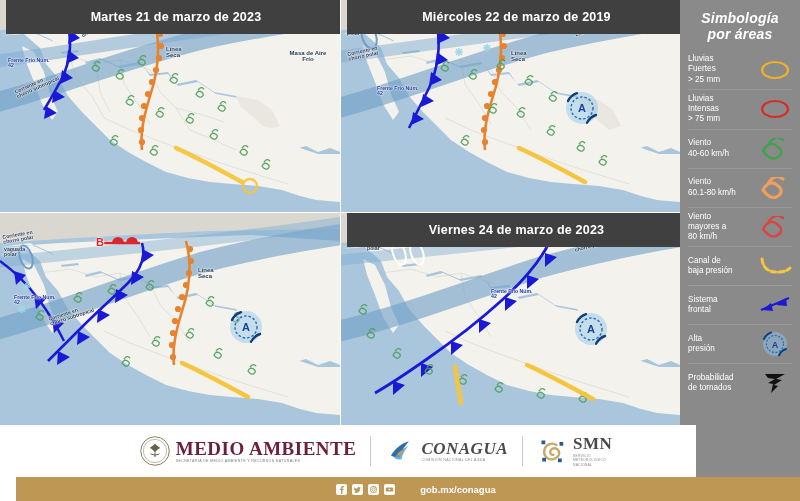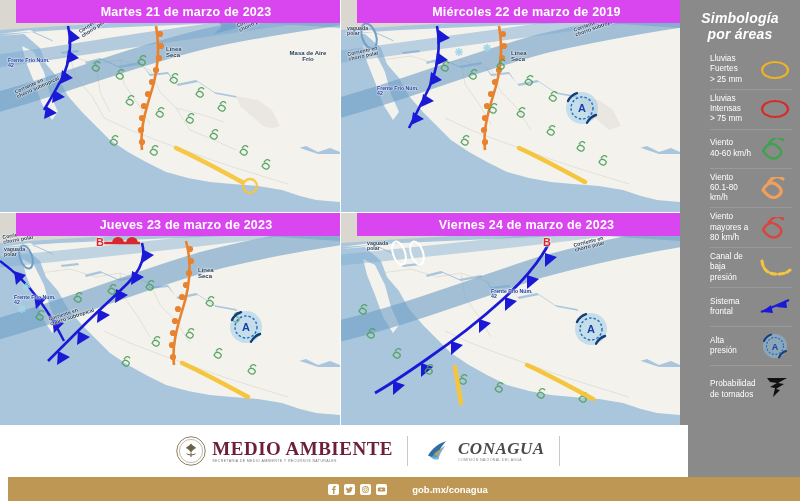--- a/index.html
+++ b/index.html
@@ -15,56 +15,56 @@
   .sidebar{position:absolute;left:680px;top:0;width:120px;height:425px;background:#8a8a8a;}
 
   
   .panel{position:absolute;overflow:hidden;background:#a9c6dd;}
   .p1{left:0;top:0;width:340px;height:212px;}
   .p2{left:341px;top:0;width:339px;height:212px;}
   .p3{left:0;top:213px;width:340px;height:212px;}
   .p4{left:341px;top:213px;width:339px;height:212px;}
 
   .panel-title{
-    position:absolute;left:16px;top:0;width:100%;height:23px;
-    background:#d946ef;color:#ffffff;
+    position:absolute;left:6px;top:0;width:100%;height:34px;
+    background:#404040;color:#ffffff;
     font-size:12.5px;font-weight:bold;letter-spacing:.2px;
     display:flex;align-items:center;justify-content:center;
     z-index:40;
   }
   .map{position:absolute;left:0;top:0;width:100%;height:100%;}
   .map svg{display:block;width:100%;height:100%;}
 
   
   .ann{position:absolute;z-index:30;font-weight:bold;line-height:1.05;
        text-shadow:0 0 2px #fff,0 0 2px #fff,0 0 1px #fff;}
   .ann-blue{color:#18399c;font-size:5.2px;}
   .ann-dark{color:#253a55;font-size:5.2px;}
   .ann-rot{transform-origin:left top;}
   .ann-big{font-size:6px;}
 
   
   .side-title{
     color:#ffffff;font-size:14px;font-weight:bold;text-align:center;
     padding:10px 6px 8px;line-height:1.15;letter-spacing:.2px;font-style:italic;
   }
-  .legend-list{padding:0 8px;margin-left:22px;}
+  .legend-list{padding:0 8px;}
   .legend-row{
     display:flex;align-items:center;justify-content:space-between;
     gap:4px;padding:4px 0 4px;
     border-bottom:1px solid #9a9a9a;
     min-height:30px;
   }
-  .legend-row:last-child{border-bottom:none;align-items:flex-end;}
+  .legend-row:last-child{border-bottom:none;}
   .legend-label{color:#ffffff;font-size:8.2px;line-height:1.25;font-weight:normal;}
   .legend-ico{flex:0 0 auto;width:34px;height:26px;display:flex;align-items:center;justify-content:center;}
   .legend-ico svg{display:block;}
 
   
-  .footer{position:absolute;left:8px;top:425px;width:720px;height:76px;background:#ffffff;}
+  .footer{position:absolute;left:16px;top:425px;width:720px;height:76px;background:#ffffff;}
   .footer-main{position:relative;height:52px;display:flex;align-items:center;justify-content:center;gap:14px;}
   .logo-block{display:flex;align-items:center;gap:6px;}
   .seal{width:30px;height:30px;flex:0 0 auto;}
   .logo-text-ma{display:flex;flex-direction:column;line-height:1;}
   .ma-title{color:#6b1f3b;font-family:"Liberation Serif",serif;font-size:19px;font-weight:bold;letter-spacing:.5px;}
   .ma-sub{color:#7a7a7a;font-size:3.6px;letter-spacing:.35px;margin-top:2px;}
   .divider{width:1px;height:30px;background:#c9c9c9;}
   .logo-text-cg{display:flex;flex-direction:column;line-height:1;}
   .cg-title{color:#4a4a4a;font-family:"Liberation Serif",serif;font-size:17px;font-weight:bold;letter-spacing:.5px;font-style:italic;}
   .cg-sub{color:#8a8a8a;font-size:3.6px;letter-spacing:.3px;margin-top:2px;}
@@ -426,21 +426,20 @@
           <path d="M182,150 C204,160 226,172 248,184" stroke="#f5c53d" stroke-width="4.5" fill="none" stroke-linecap="round"></path>
           <g transform="translate(246,114)">
             <circle r="16" fill="#8fc4e8" opacity="0.45"></circle>
             <circle r="11" fill="none" stroke="#1f6fc4" stroke-width="1.4" stroke-dasharray="2.5 2"></circle>
             <path d="M-14,-7 A15.6,15.6 0 0 1 -5,-14.8" fill="none" stroke="#123f7a" stroke-width="2.4" stroke-linecap="round"></path>
             <path d="M5,14.8 A15.6,15.6 0 0 1 14,7" fill="none" stroke="#123f7a" stroke-width="2.4" stroke-linecap="round"></path>
             <text x="0" y="4" font-size="11" font-weight="bold" fill="#1642a8" text-anchor="middle" font-family="Liberation Sans, sans-serif">A</text>
           </g>
         </svg>
       </div>
-      <div class="panel-title">Jueves 23 de marzo de 2023</div>
       <div class="ann" style="left:96px;top:24px;font-size:11px;color:#d9272d;font-weight:bold;">B</div>
       <div class="ann ann-blue" style="left:14px;top:82px;width:42px;">Frente Frío Núm. 42</div>
       <div class="ann ann-dark" style="left:4px;top:34px;width:26px;">vaguada polar</div>
       <div class="ann ann-dark ann-rot" style="left:2px;top:22px;width:44px;transform:rotate(-10deg);">Corriente en chorro polar</div>
       <div class="ann ann-dark ann-rot" style="left:48px;top:104px;width:46px;transform:rotate(-18deg);">Corriente en chorro subtropical</div>
       <div class="ann ann-dark ann-big" style="left:198px;top:54px;width:26px;">Línea Seca</div>
     </div>
 
     <div class="panel p4">
       <div class="map">
@@ -649,20 +648,33 @@
           <path d="M16,24 C20,20 24,18 28,16 C24,20 21,23 20,27 Z" fill="#c79a4a"></path>
         </svg>
         <div class="logo-text-cg">
           <div class="cg-title">CONAGUA</div>
           <div class="cg-sub">COMISIÓN NACIONAL DEL AGUA</div>
         </div>
       </div>
 
       <div class="divider"></div>
 
+      <div class="logo-block">
+        <svg class="seal" viewBox="0 0 40 40">
+          <path d="M26,12 C20,8 12,11 10,18 C8,25 13,32 21,31 C27,30 31,25 29,20 C27,16 22,15 19,18 C16,21 18,26 22,25" fill="none" stroke="#c9a96a" stroke-width="3.2" stroke-linecap="round"></path>
+          <rect x="6" y="6" width="5" height="5" fill="#2a5d8f"></rect>
+          <rect x="30" y="8" width="5" height="5" fill="#2a5d8f"></rect>
+          <rect x="7" y="29" width="5" height="5" fill="#2a5d8f"></rect>
+          <rect x="28" y="30" width="5" height="5" fill="#2a5d8f"></rect>
+        </svg>
+        <div class="logo-text-cg">
+          <div class="smn-title">SMN</div>
+          <div class="smn-sub">SERVICIO<br>METEOROLÓGICO<br>NACIONAL</div>
+        </div>
+      </div>
     </div>
 
     <div class="footer-side"></div>
 
     <div class="footer-bar">
       <span class="soc">
         <svg width="11" height="11" viewBox="0 0 11 11">
             <rect width="11" height="11" rx="2" fill="#ffffff"></rect>
             <path d="M6.4,10V6.1h1.1l0.2-1.3H6.4V4c0-0.4,0.1-0.6,0.6-0.6h0.7V2.1C7.5,2.1,7.1,2,6.7,2C5.7,2,5,2.6,5,3.8v1H3.9v1.3H5V10H6.4z" fill="#bf9754"></path>
           </svg>

